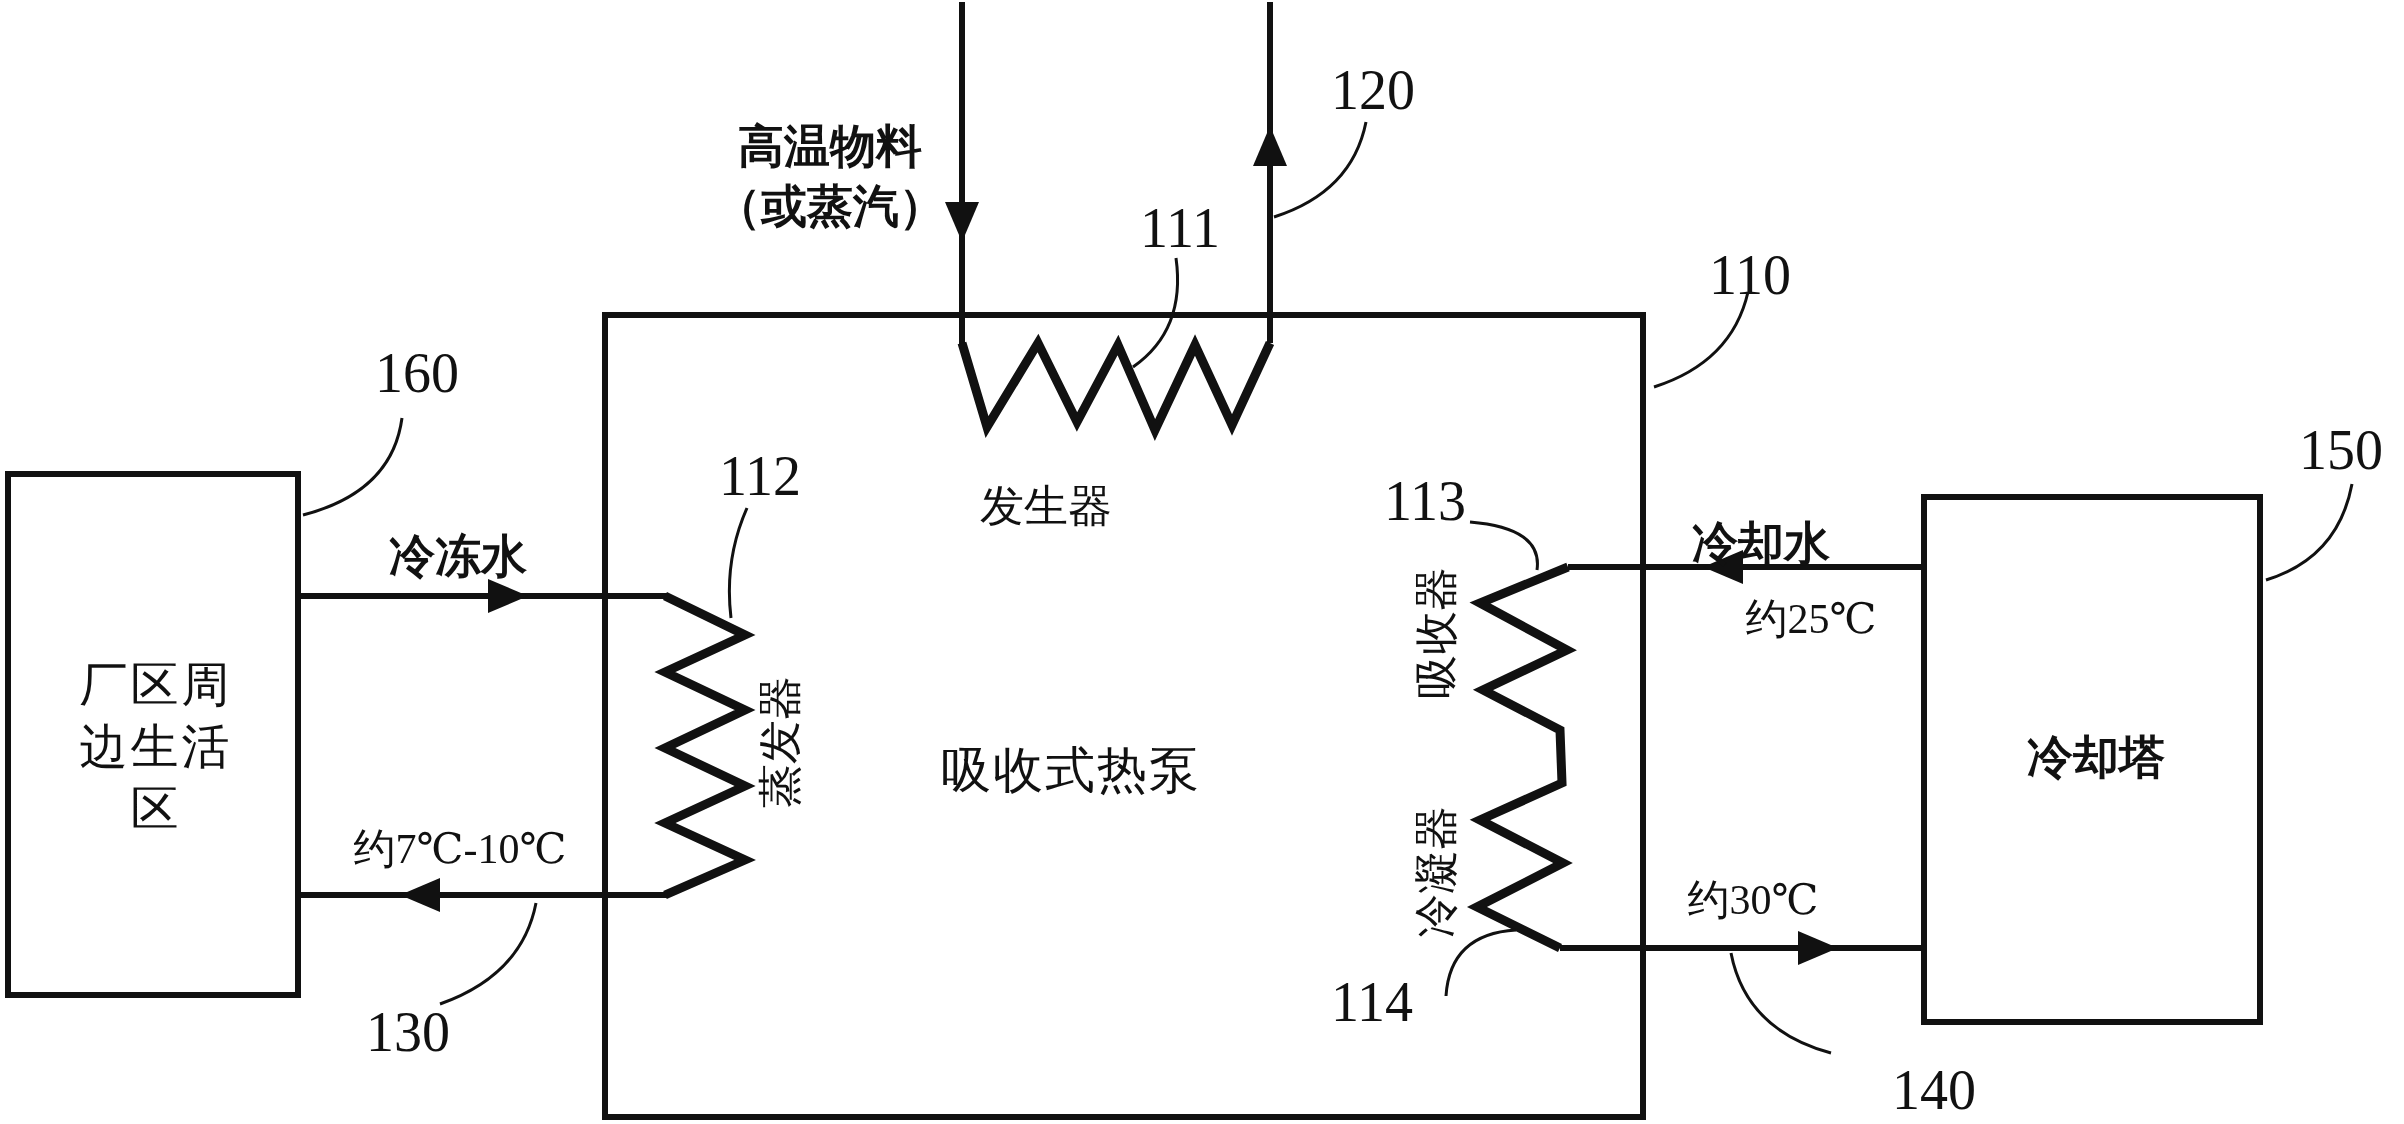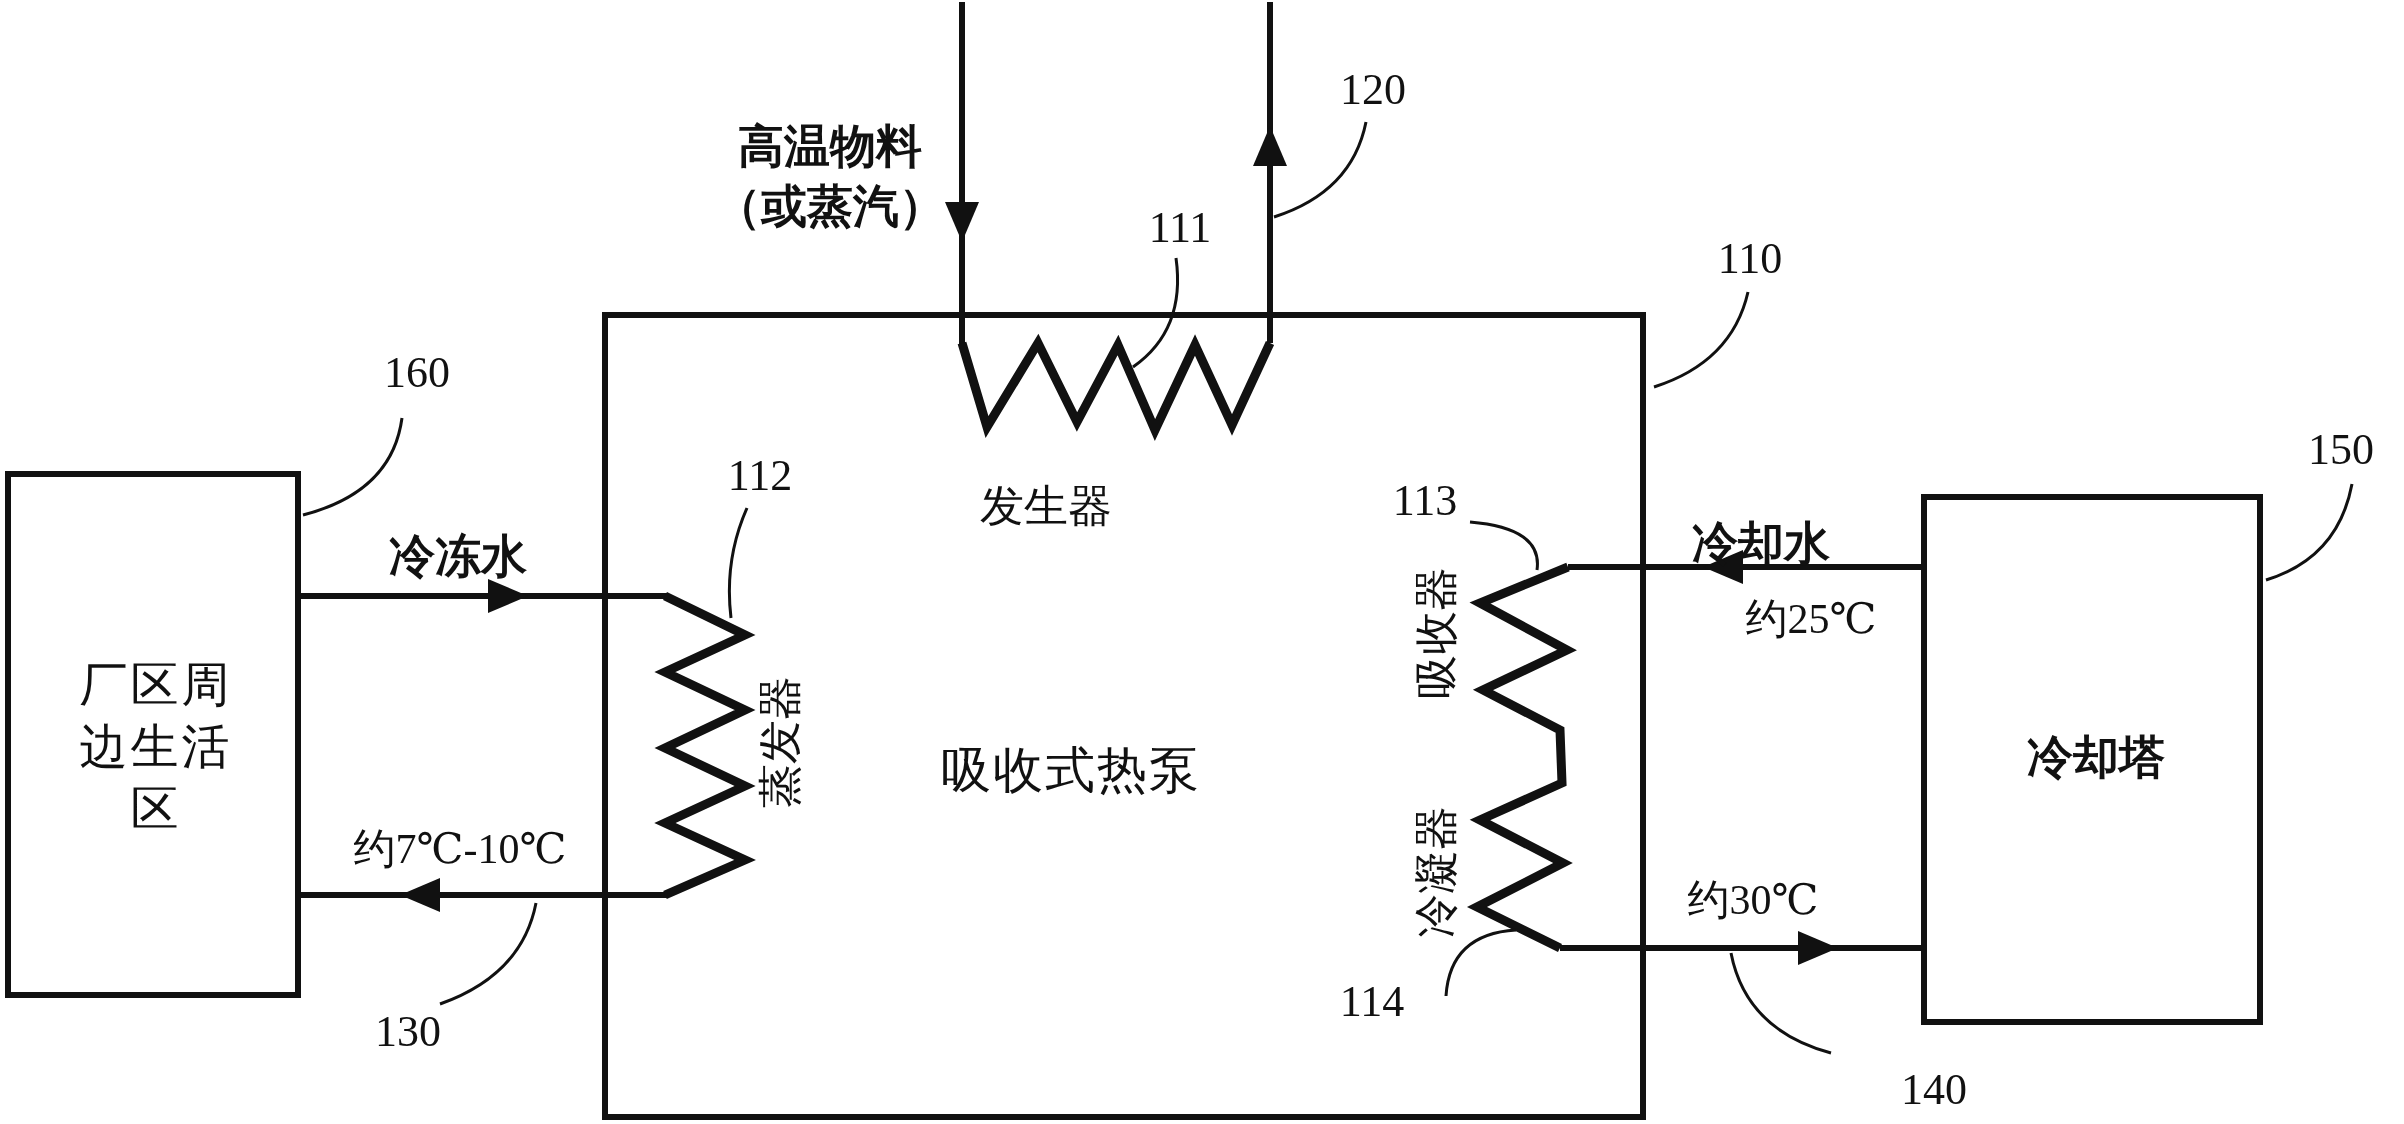--- a/index.html
+++ b/index.html
@@ -20,21 +20,21 @@
     text-align:center;
     line-height:1.15;
   }
   .lbl.vertical{
     transform:translate(-50%,-50%) rotate(-90deg);
   }
   .cn{font-size:46px;font-weight:bold;}
   .cn-big{font-size:50px;letter-spacing:2px;}
   .cn-small{font-size:44px;}
   .temp{font-size:42px;}
-  .refnum{font-size:44px;}
+  .refnum{font-size:56px;}
   .multiline{line-height:62px;font-size:48px;letter-spacing:3px;}
 </style>
 </head>
 <body>
 
 <div id="canvas">
 
   <svg id="diagram-svg" width="2404" height="1124" viewBox="0 0 2404 1124">
 
     <rect x="605" y="315" width="1038" height="802" fill="none" stroke="#111" stroke-width="6"></rect>
@@ -74,21 +74,21 @@
     <path d="M2352,484 Q2338,558 2266,580" fill="none" stroke="#111" stroke-width="3"></path>
   </svg>
 
   <div class="lbl cn" style="left:830px;top:147px">高温物料</div>
   <div class="lbl cn" style="left:830px;top:207px">（或蒸汽）</div>
   <div class="lbl refnum" style="left:1373px;top:90px">120</div>
 
   <div class="lbl refnum" style="left:1180px;top:228px">111</div>
   <div class="lbl cn-small" style="left:1046px;top:507px">发生器</div>
 
-  <div class="lbl refnum" style="left:1750px;top:259px">110</div>
+  <div class="lbl refnum" style="left:1750px;top:275px">110</div>
   <div class="lbl cn-big" style="left:1071px;top:771px">吸收式热泵</div>
 
   <div class="lbl refnum" style="left:417px;top:373px">160</div>
   <div class="lbl multiline" style="left:156px;top:747px">
     <div>厂区周</div>
     <div>边生活</div>
     <div>区</div>
   </div>
   <div class="lbl cn" style="left:458px;top:557px">冷冻水</div>
   <div class="lbl temp" style="left:460px;top:849px">约7℃-10℃</div>

